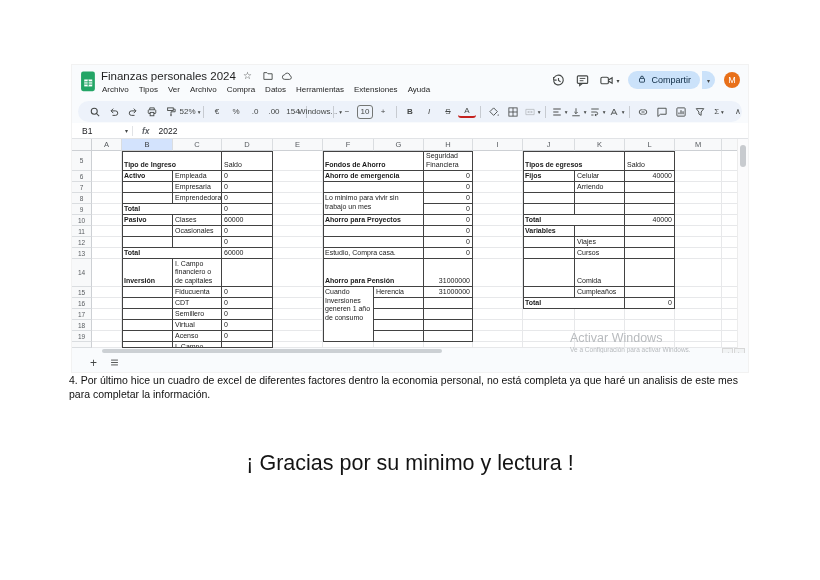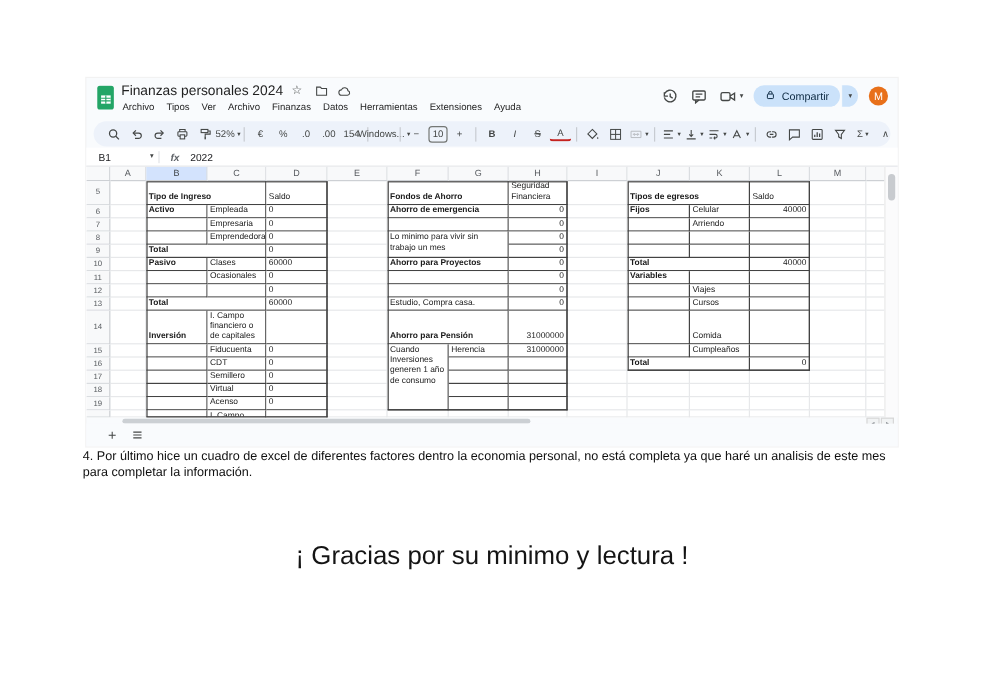--- a/index.html
+++ b/index.html
@@ -122,21 +122,21 @@
           <path d="M5 12.5a3 3 0 0 1-.3-6A3.8 3.8 0 0 1 12 7.6a2.5 2.5 0 0 1-.6 4.9Z" fill="none" stroke="#444746" stroke-width="1.2"></path>
         </svg>
     </span>
   </div>
 
   <div class="menu-bar">
       <span class="menu-item">Archivo</span>
       <span class="menu-item">Tipos</span>
       <span class="menu-item">Ver</span>
       <span class="menu-item">Archivo</span>
-      <span class="menu-item">Finanzas</span>
+      <span class="menu-item">Compra</span>
       <span class="menu-item">Datos</span>
       <span class="menu-item">Herramientas</span>
       <span class="menu-item">Extensiones</span>
       <span class="menu-item">Ayuda</span>
     </div>
 
   <div class="right-controls">
     <span class="rc-ic">
       <svg viewBox="0 0 16 16">
           <path d="M3.2 5.2A5.2 5.2 0 1 1 2.8 8.6" fill="none" stroke="#444746" stroke-width="1.2"></path>
@@ -607,20 +607,24 @@
       <div class="tcell" style="grid-area: 11 / 12 / span 1 / span 1;">Comida</div>
       <div class="tcell" style="grid-area: 11 / 13 / span 1 / span 1;"></div>
       <div class="tcell" style="grid-area: 12 / 11 / span 1 / span 1;"></div>
       <div class="tcell" style="grid-area: 12 / 12 / span 1 / span 1;">Cumpleaños</div>
       <div class="tcell" style="grid-area: 12 / 13 / span 1 / span 1;"></div>
       <div class="tcell b" style="grid-area: 13 / 11 / span 1 / span 2;">Total</div>
       <div class="tcell r" style="grid-area: 13 / 13 / span 1 / span 1;">0</div>
       <div class="toutline" style="grid-area: 2 / 11 / 14 / 14;"></div>
     </div>
 
+  <div class="watermark">
+    <div class="wm1">Activar Windows</div>
+    <div class="wm2">Ve a Configuración para activar Windows.</div>
+  </div>
 
   <div class="vtrack"></div>
   <div class="vthumb"></div>
   <div class="hthumb"></div>
   <div class="scroll-arrows">
     <span>◂</span>
     <span>▸</span>
   </div>
 
   <div class="sheetbar">

